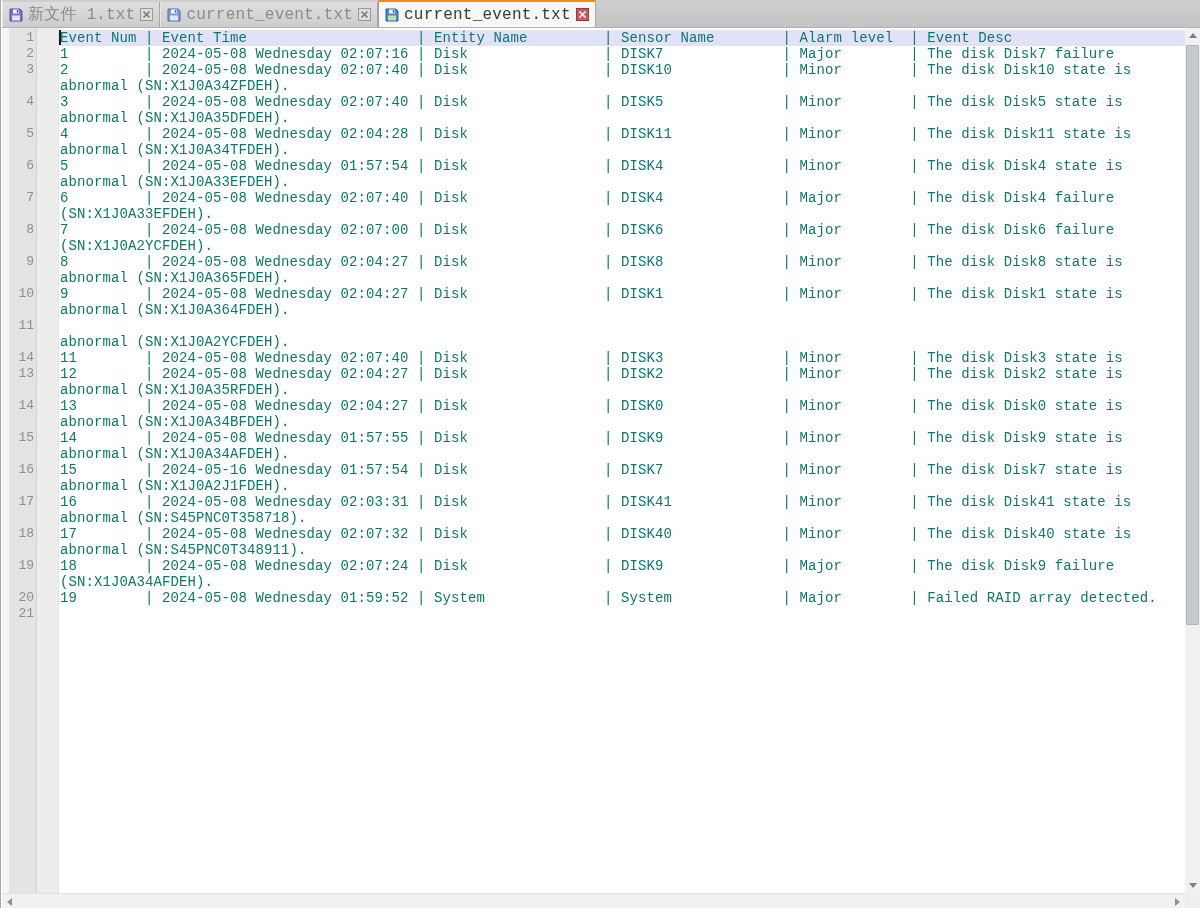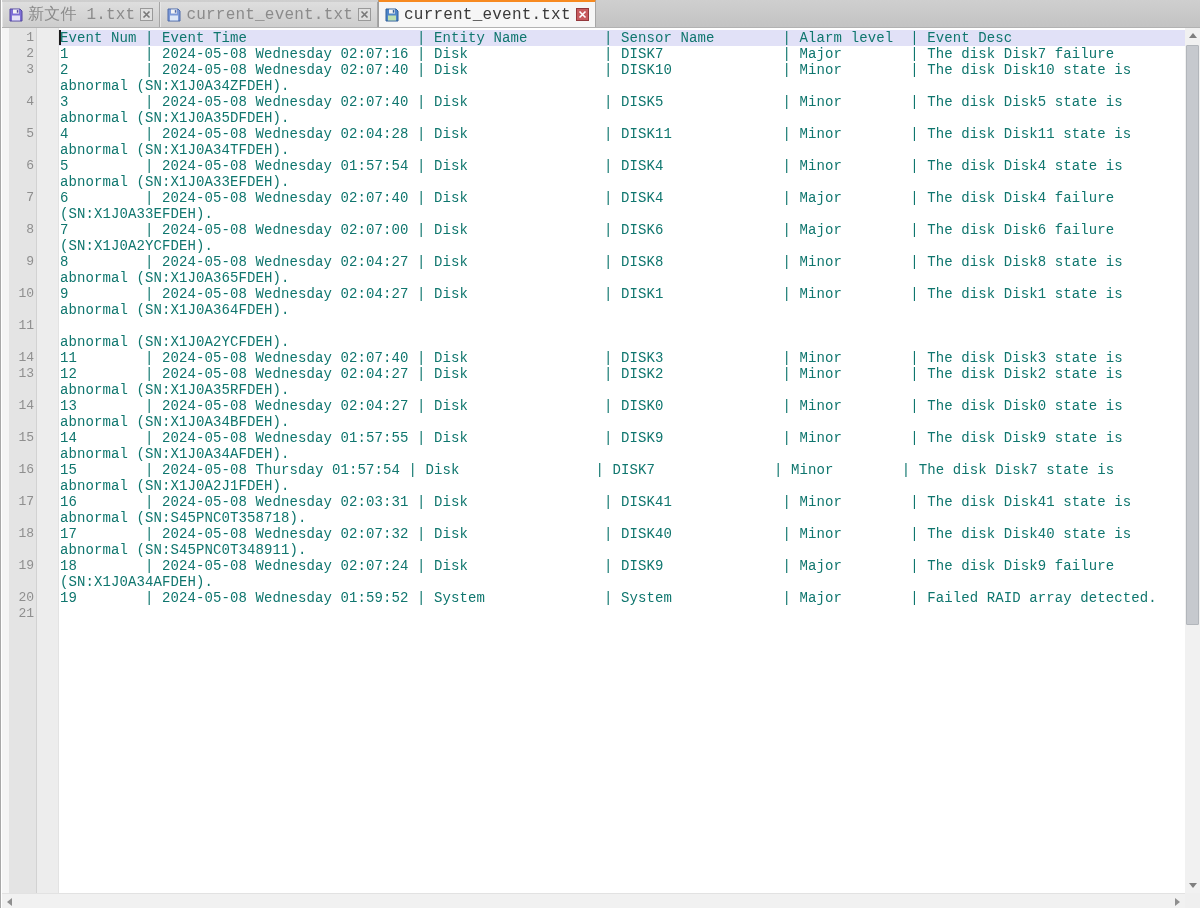--- a/index.html
+++ b/index.html
@@ -213,21 +213,21 @@
         <div class="row">
           <span class="ln">15</span>
           <span class="txt">14        | 2024-05-08 Wednesday 01:57:55 | Disk                | DISK9              | Minor        | The disk Disk9 state is</span>
         </div>
         <div class="row">
           <span class="ln"></span>
           <span class="txt">abnormal (SN:X1J0A34AFDEH).</span>
         </div>
         <div class="row">
           <span class="ln">16</span>
-          <span class="txt">15        | 2024-05-08 Thursday 01:57:54 | Disk                | DISK7              | Minor        | The disk Disk7 state is</span>
+          <span class="txt">15        | 2024-05-16 Wednesday 01:57:54 | Disk                | DISK7              | Minor        | The disk Disk7 state is</span>
         </div>
         <div class="row">
           <span class="ln"></span>
           <span class="txt">abnormal (SN:X1J0A2J1FDEH).</span>
         </div>
         <div class="row">
           <span class="ln">17</span>
           <span class="txt">16        | 2024-05-08 Wednesday 02:03:31 | Disk                | DISK41             | Minor        | The disk Disk41 state is</span>
         </div>
         <div class="row">

